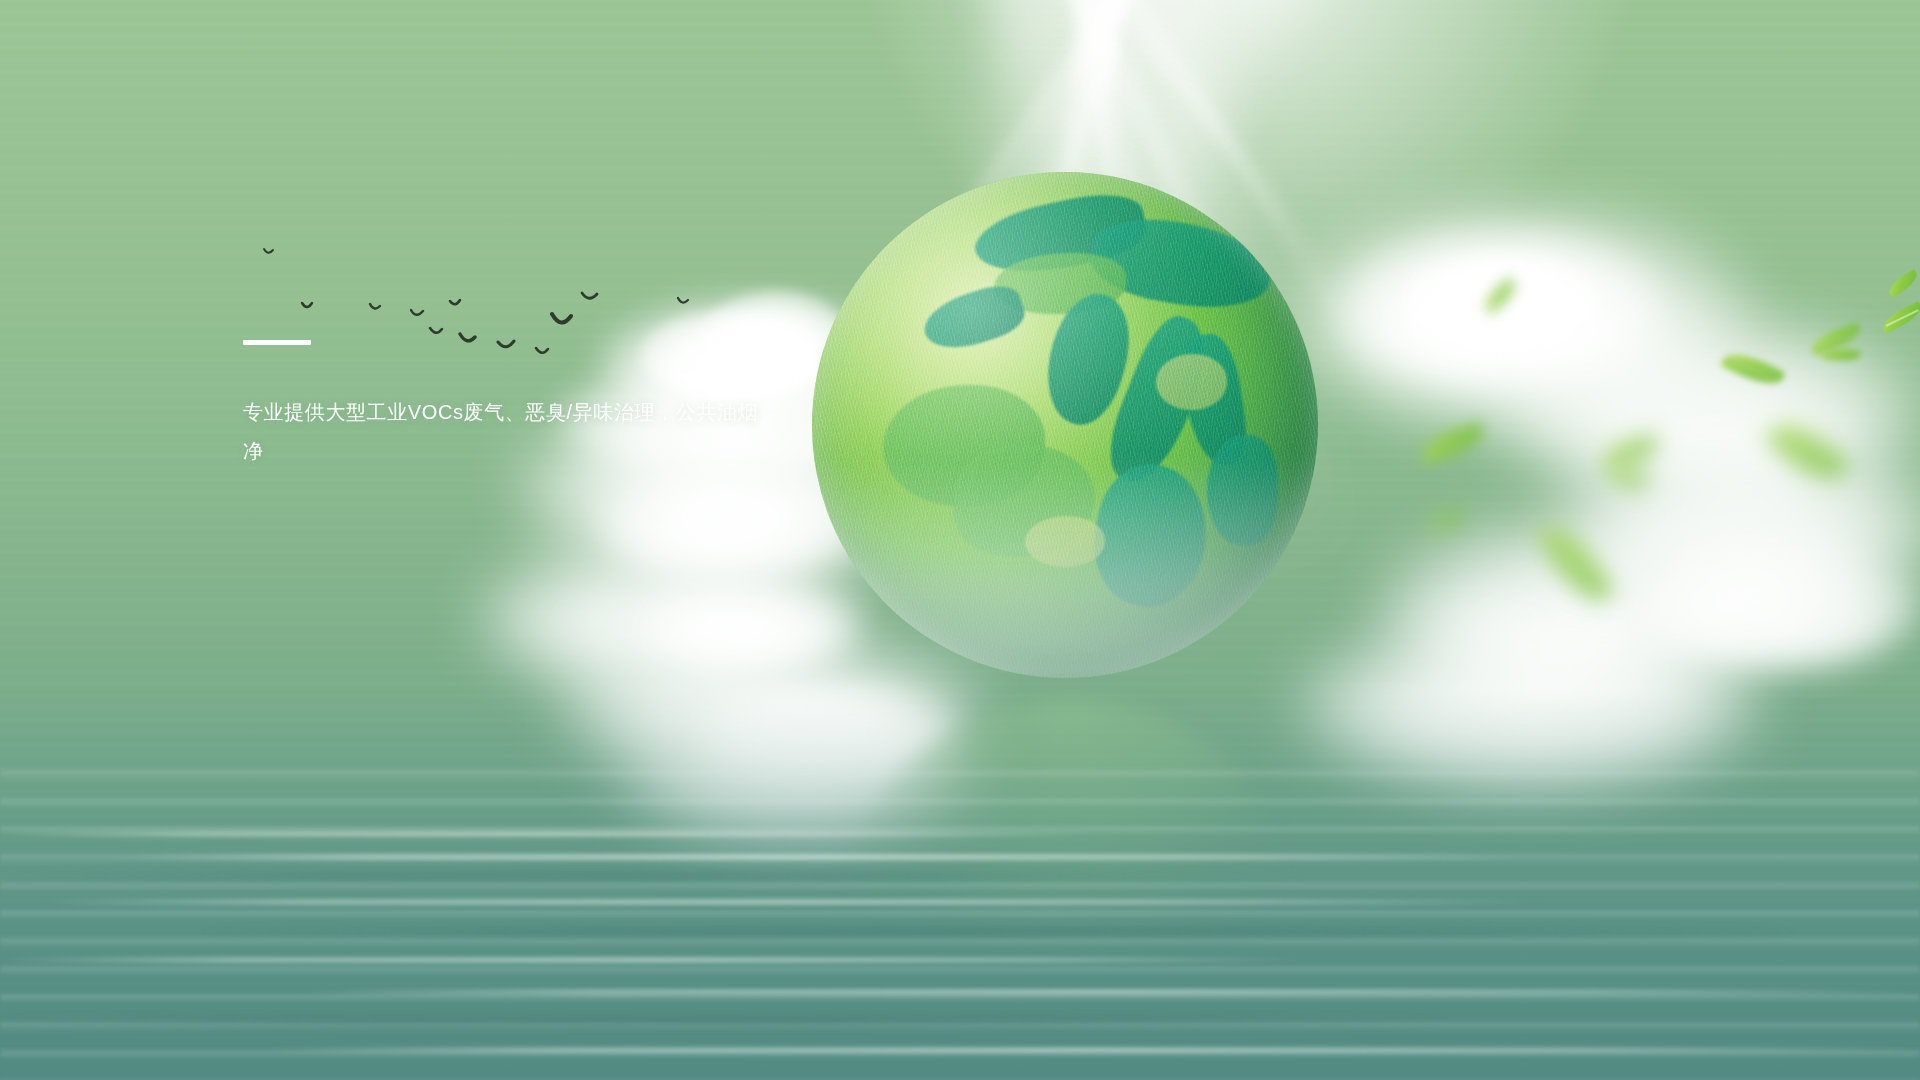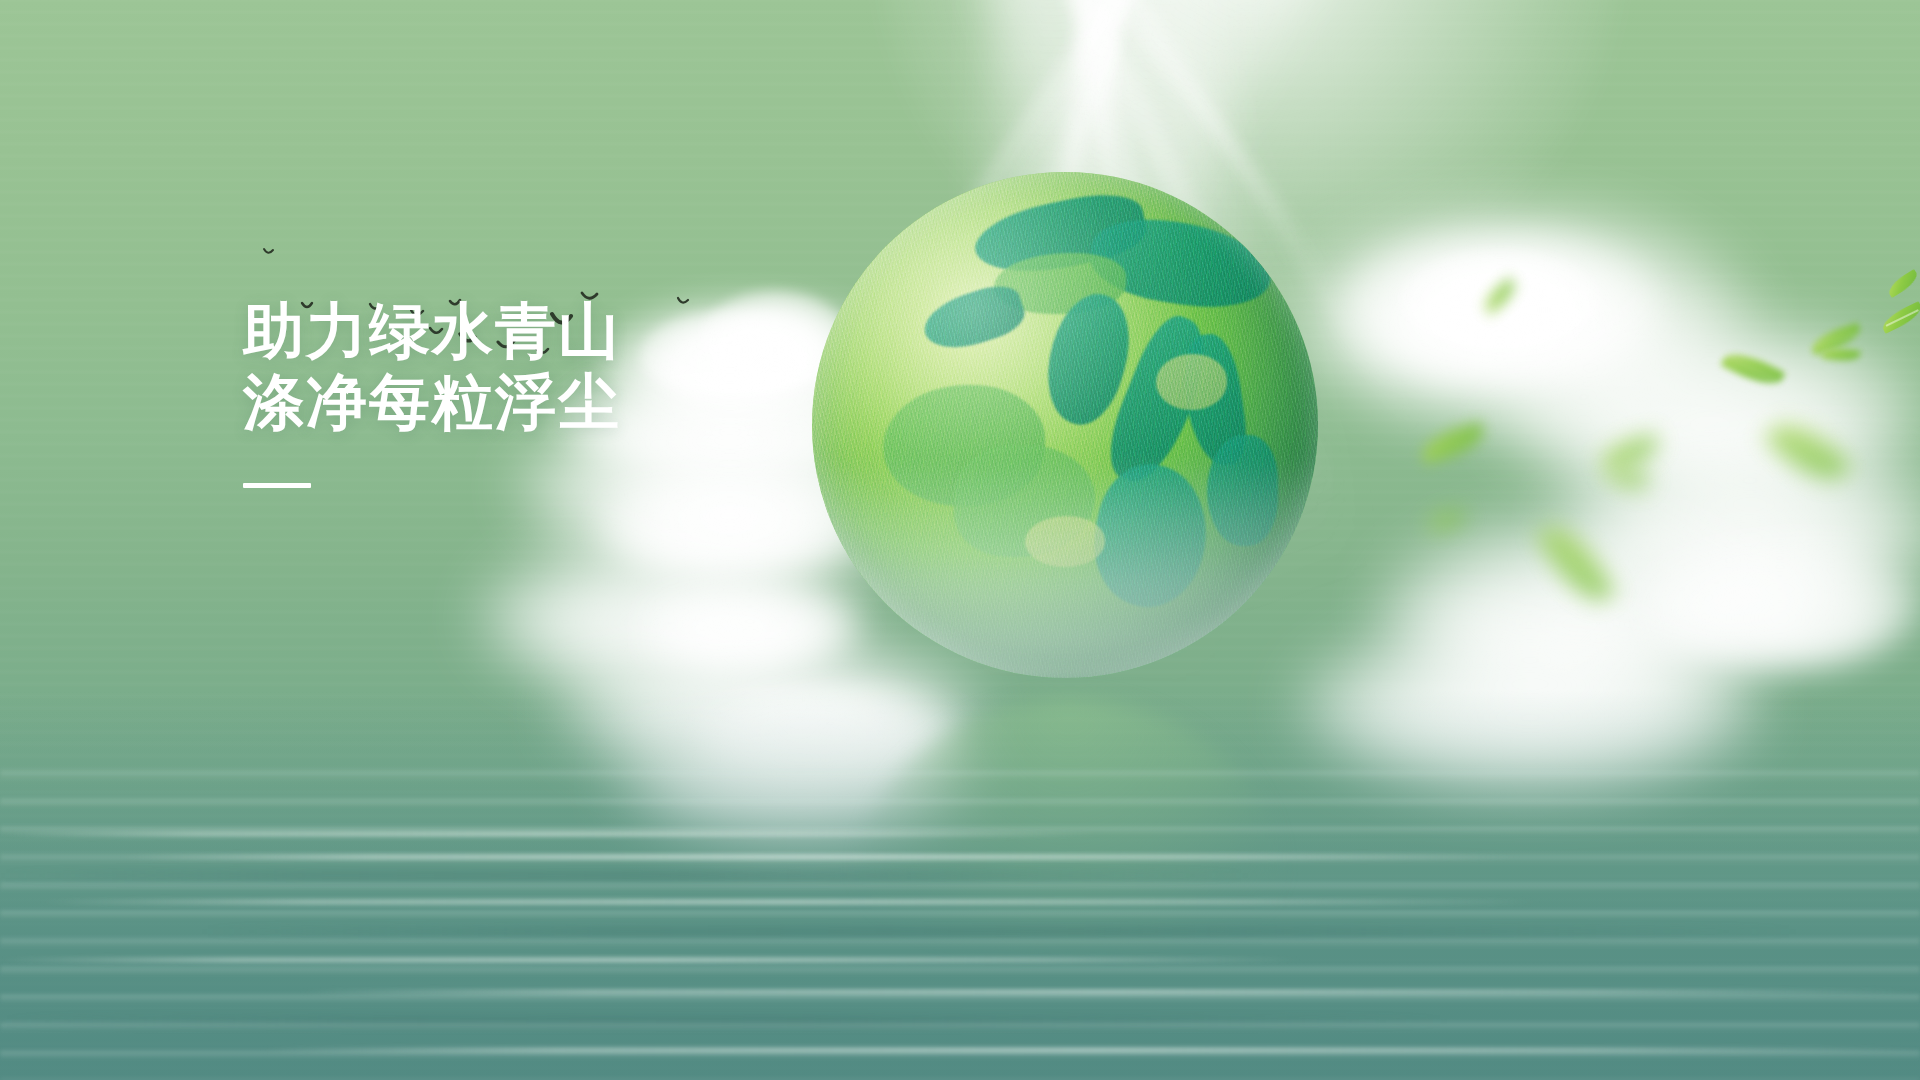--- a/index.html
+++ b/index.html
@@ -450,22 +450,19 @@
   </div>
   <div class="leaf blur3" style="left:1766px;top:432px;width:84px;height:40px;transform:rotate(42deg);"></div>
   <div class="leaf blur2" style="left:1420px;top:430px;width:66px;height:26px;transform:rotate(-16deg);"></div>
   <div class="leaf blur3" style="left:1600px;top:440px;width:60px;height:26px;transform:rotate(-14deg);"></div>
   <div class="leaf blur3" style="left:1610px;top:470px;width:40px;height:18px;transform:rotate(22deg);"></div>
   <div class="leaf blur3" style="left:1428px;top:512px;width:38px;height:16px;transform:rotate(-8deg);"></div>
   <div class="leaf blur3" style="left:1530px;top:545px;width:92px;height:38px;transform:rotate(58deg);"></div>
   <div class="leaf blur2" style="left:1480px;top:288px;width:40px;height:16px;transform:rotate(-40deg);"></div>
 
   <div class="copy">
-    <h1 class="headline">
-      <span class="line">助力绿水青山</span>
-      <span class="line">涤净每粒浮尘</span>
-    </h1>
     <div class="rule"></div>
     <div class="subcopy">
+      <span class="sline">专业提供大型工业VOCs废气、恶臭/异味治理，公共油烟净</span>
     </div>
   </div>
 
 </div>
 
 </body></html>

